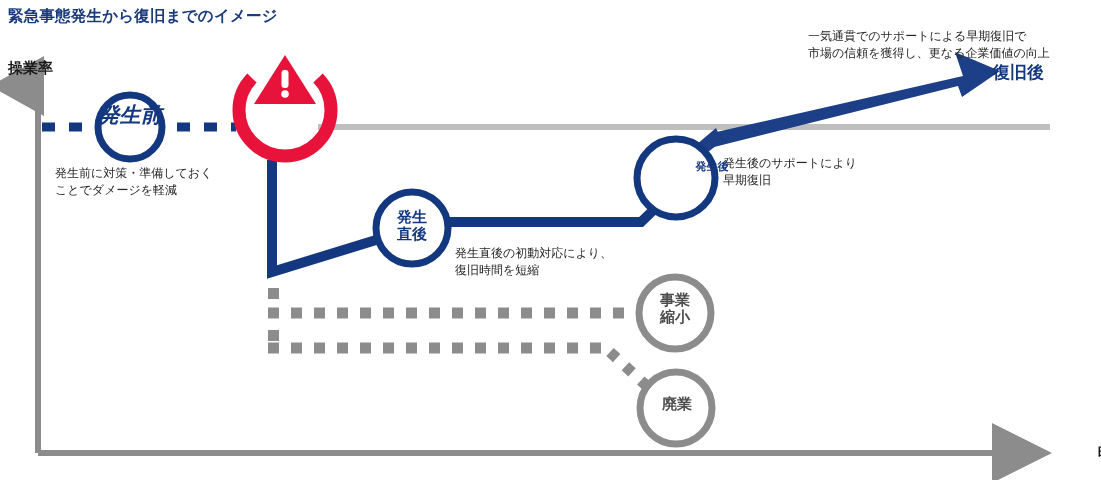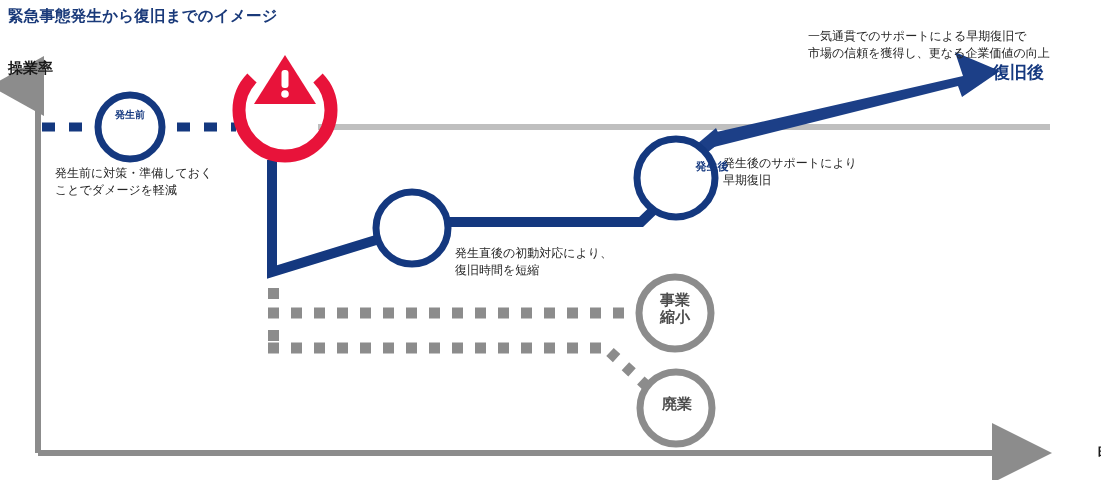--- a/index.html
+++ b/index.html
@@ -27,21 +27,21 @@
   .note-recovery{left:808px;top:28px;text-align:left;}
 
   .node-label{
     position:absolute;text-align:center;white-space:pre;line-height:1.12;
     font-weight:bold;
   }
   .node-blue{color:#14387f;}
   .node-gray{color:#4a4a4a;}
   .node-red{color:#e8133a;}
 
-  .lbl-before{left:90px;top:109px;width:80px;font-size:10px;}
+  .lbl-before{left:90px;top:103px;width:80px;font-size:21px;font-style:italic;}
   .lbl-immediate{left:375px;top:209px;width:74px;font-size:15px;}
   .lbl-after{left:672px;top:160px;width:80px;font-size:11px;font-family:Liberation Serif, serif;}
   .lbl-shrink{left:638px;top:292px;width:74px;font-size:15px;color:#4d4d4d;}
   .lbl-close{left:640px;top:396px;width:74px;font-size:15px;color:#4d4d4d;}
   .lbl-emergency{left:233px;top:100px;width:104px;font-size:19px;letter-spacing:-.5px;}
   .lbl-recovered{left:993px;top:62px;font-size:17px;font-weight:bold;color:#14387f;}
 </style>
 </head>
 <body>
 
@@ -115,19 +115,21 @@
   <div class="txt note note-pre">発生前に対策・準備しておく
 ことでダメージを軽減</div>
   <div class="txt note note-immediate">発生直後の初動対応により、
 復旧時間を短縮</div>
   <div class="txt note note-after">発生後のサポートにより
 早期復旧</div>
   <div class="txt note note-recovery">一気通貫でのサポートによる早期復旧で
 市場の信頼を獲得し、更なる企業価値の向上</div>
 
   <div class="node-label node-blue lbl-before">発生前</div>
+  <div class="node-label node-blue lbl-immediate">発生
+直後</div>
   <div class="node-label node-blue lbl-after">発生後</div>
   <div class="node-label node-gray lbl-shrink">事業
 縮小</div>
   <div class="node-label node-gray lbl-close">廃業</div>
   <div class="txt lbl-recovered">復旧後</div>
 
 </div>
 
 </body></html>

